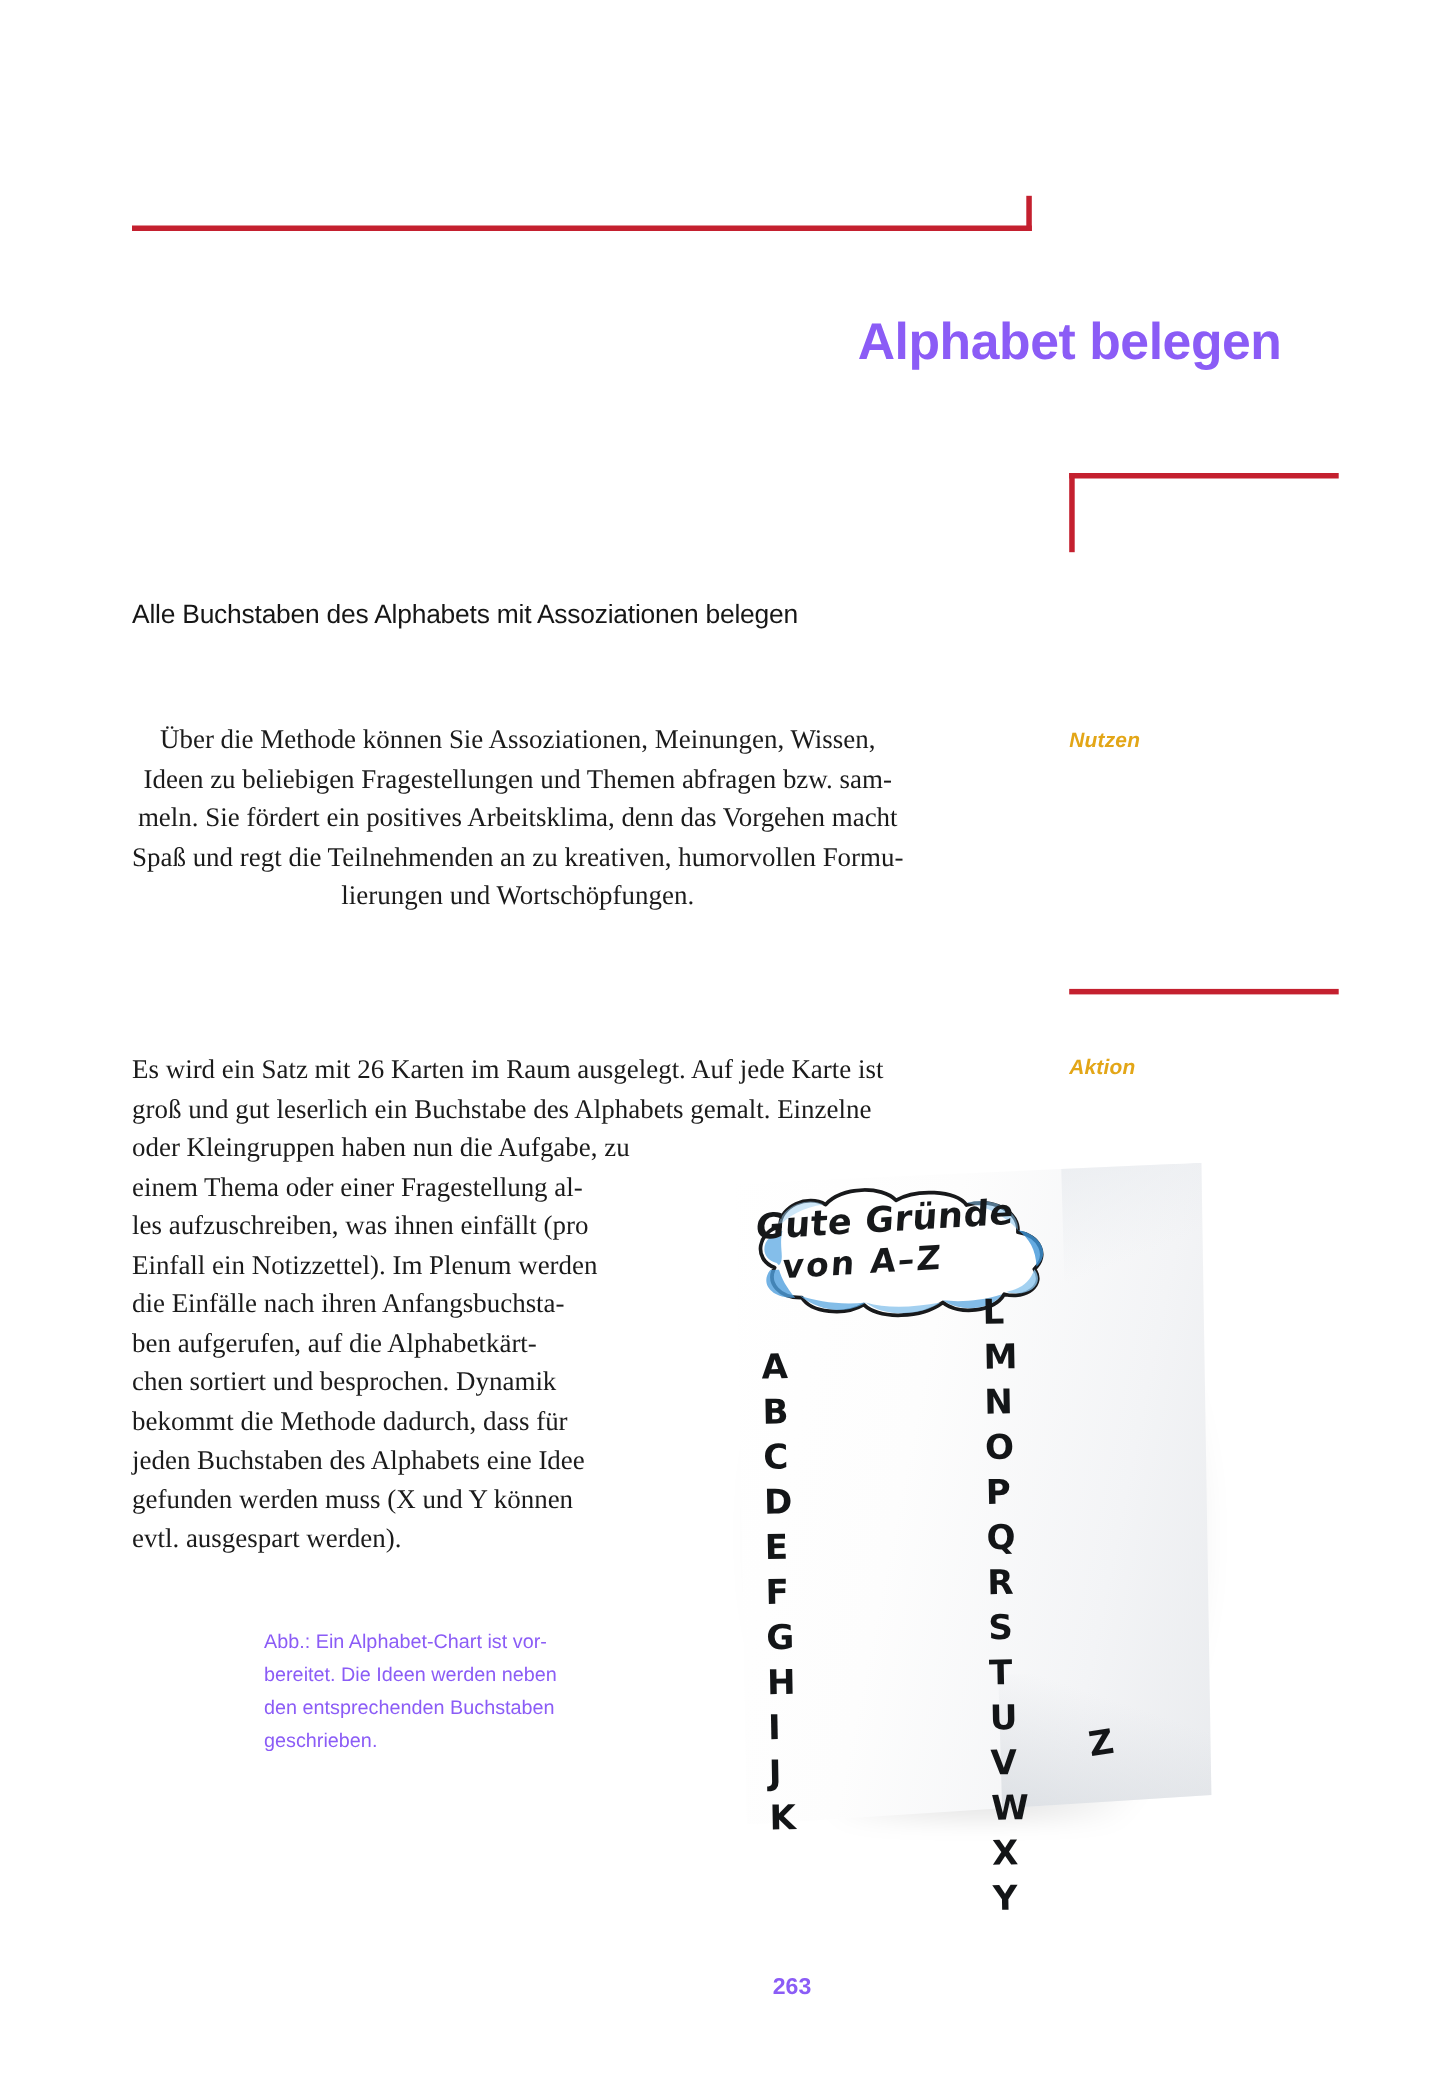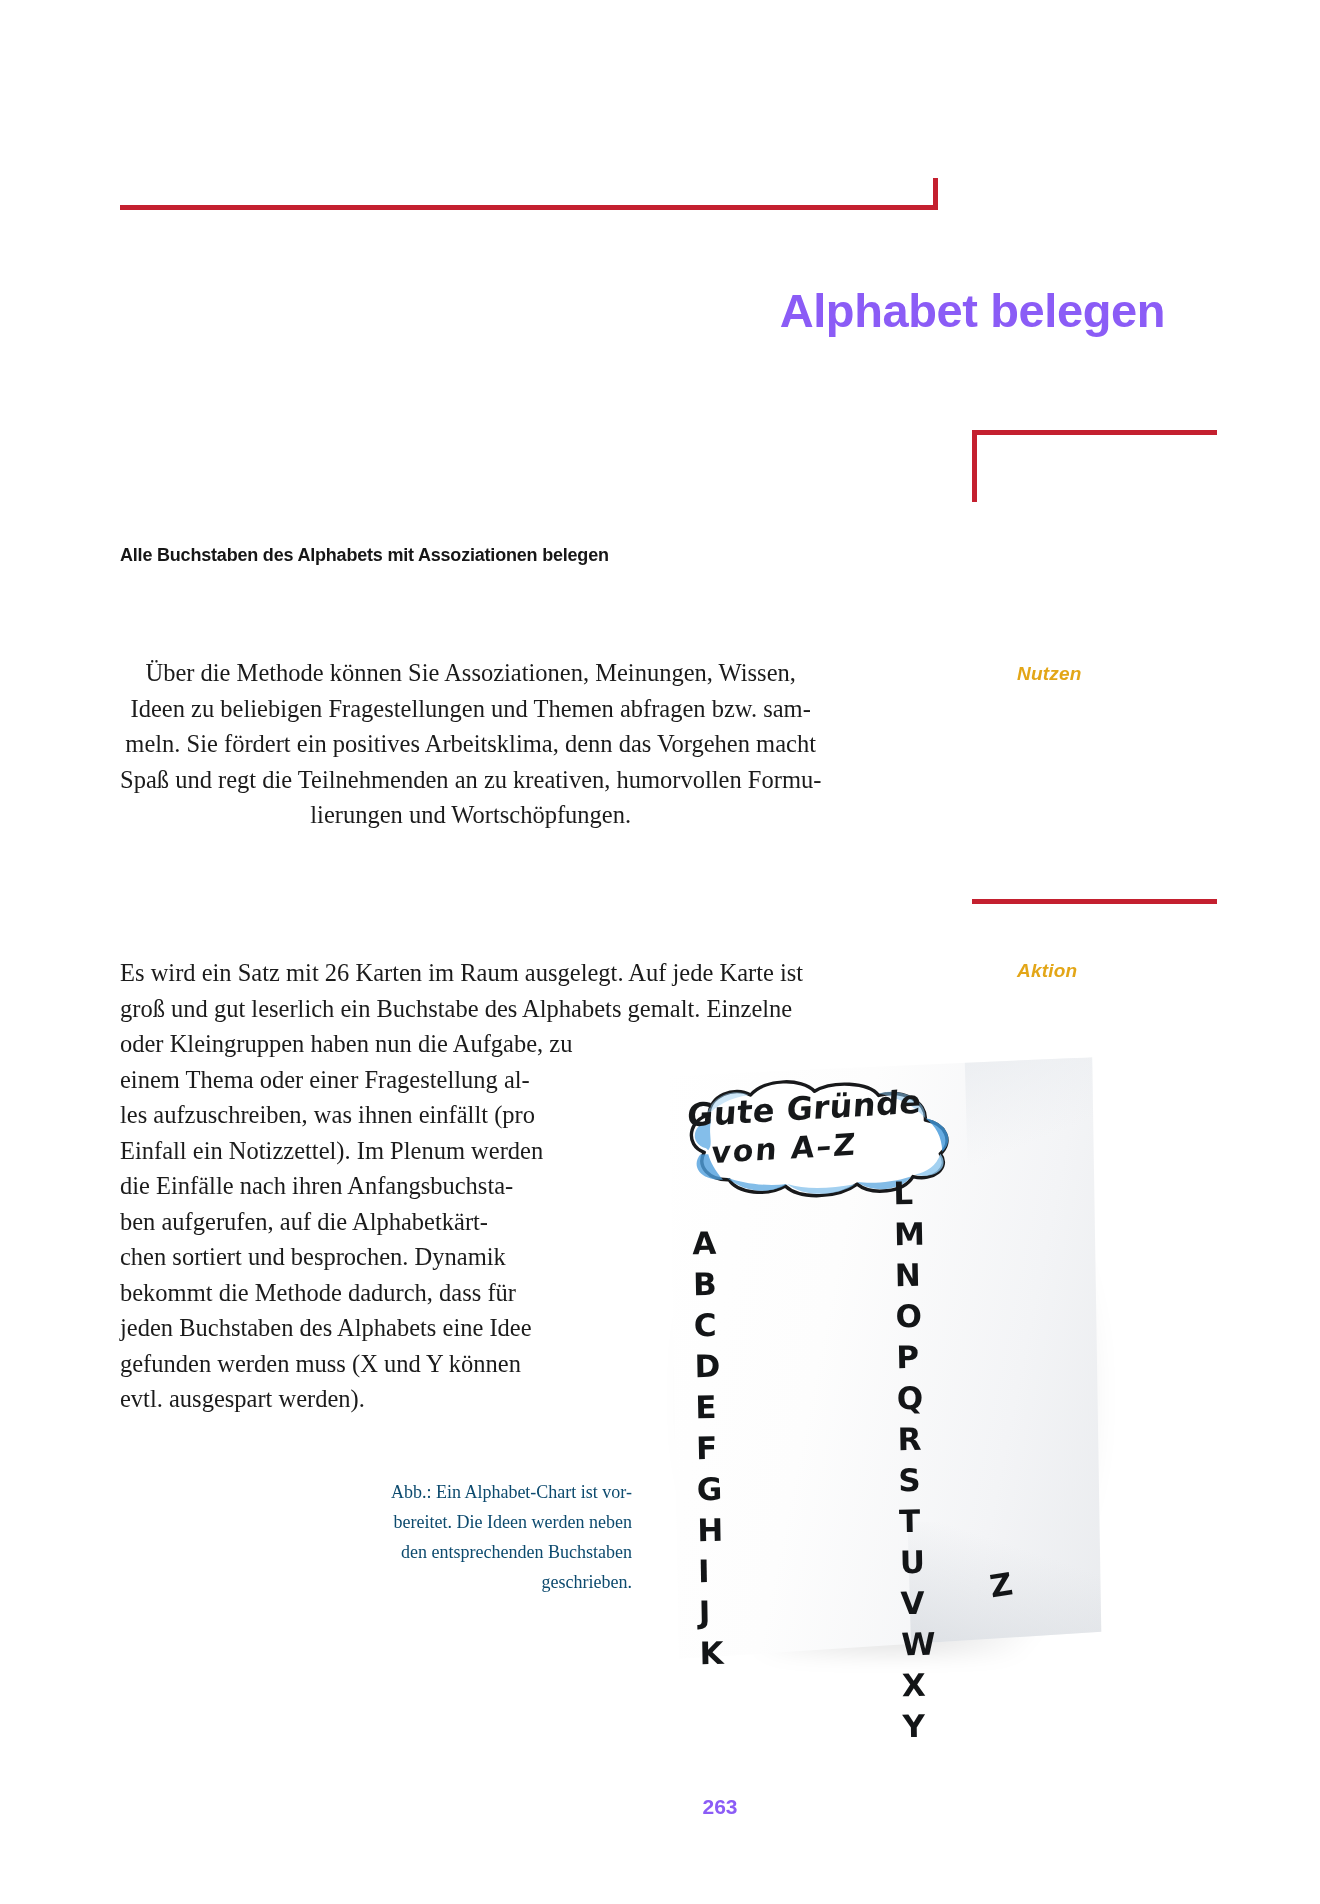--- a/index.html
+++ b/index.html
@@ -71,22 +71,22 @@
     color: #8b5cf6;
     white-space: nowrap;
     text-align: right;
   }
 
   .section-heading {
     position: absolute;
     left: 120px;
     top: 545px;
     font-family: "Liberation Sans", sans-serif;
-    font-weight: bold;
-    font-size: 18px;
+    font-weight: normal;
+    font-size: 24px;
     letter-spacing: -0.2px;
     color: #161616;
     white-space: nowrap;
   }
 
   
   .body-col {
     position: absolute;
     font-family: "Liberation Serif", serif;
     font-size: 24.5px;
@@ -100,36 +100,35 @@
 
   
   .margin-label {
     position: absolute;
     font-family: "Liberation Sans", sans-serif;
     font-style: italic;
     font-weight: bold;
     font-size: 19px;
     color: #e3a617;
     letter-spacing: 0.2px;
-    margin-left: 45px;
   }
   #label-nutzen { left: 972px; top: 663px; }
   #label-aktion { left: 972px; top: 960px; }
 
   
   .caption {
     position: absolute;
     left: 240px;
     top: 1477px;
     width: 392px;
-    text-align: right;
-    font-family: Liberation Serif, serif;
+    text-align: left;
+    font-family: Liberation Sans, sans-serif;
     font-size: 18px;
     line-height: 30px;
-    color: #0c4a6e;
+    color: #8b5cf6;
   }
   .caption .ln { display: block; }
 
   
   .page-number {
     position: absolute;
     left: 0;
     top: 1795px;
     width: 1320px;
     text-align: center;

